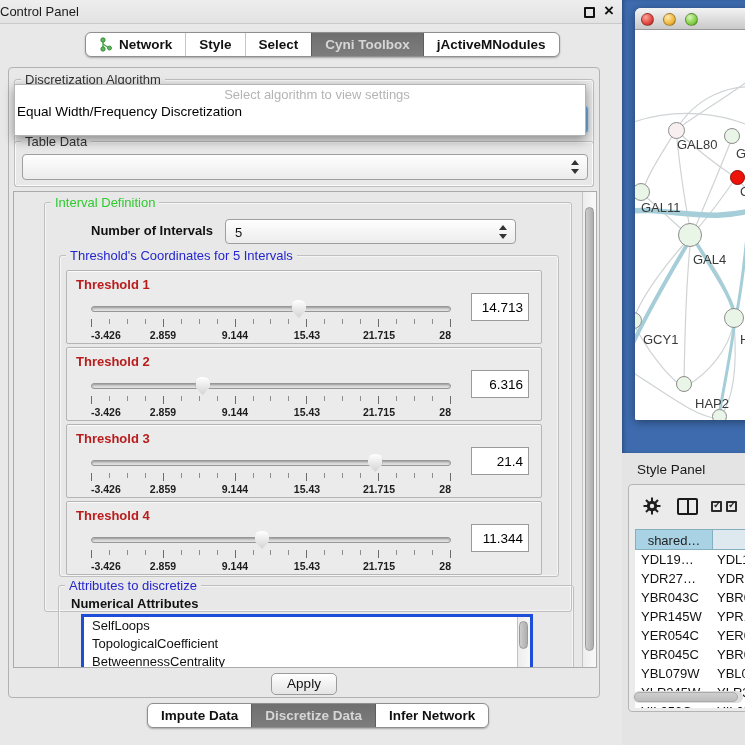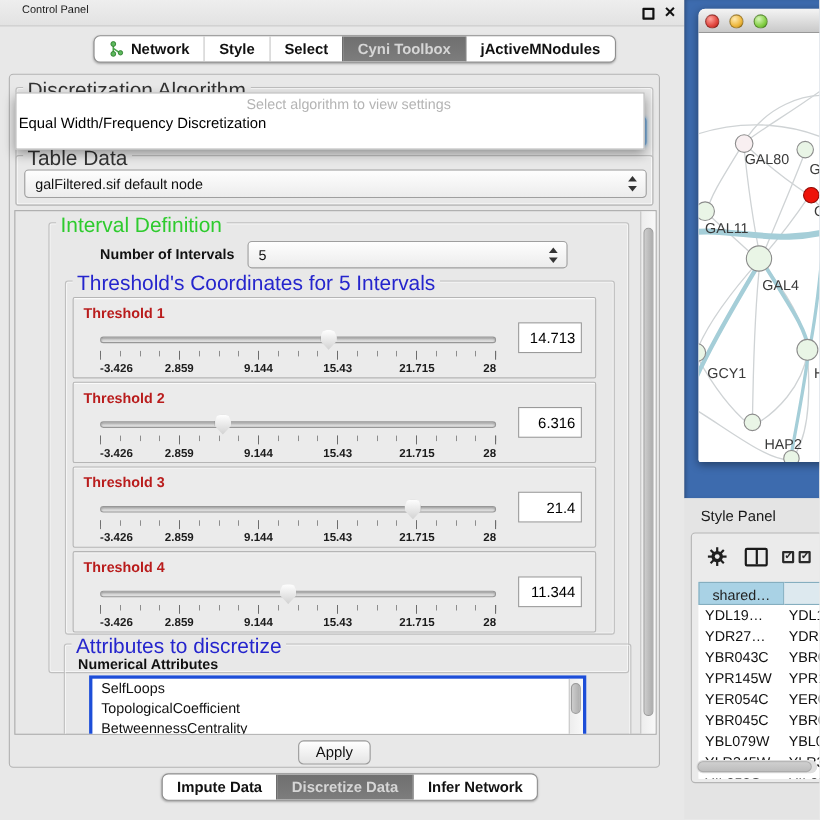--- a/index.html
+++ b/index.html
@@ -4,42 +4,42 @@
 <style>
   * { margin:0; padding:0; box-sizing:border-box; }
   html,body { width:745px; height:745px; overflow:hidden; }
   body { font-family:"Liberation Sans", sans-serif; background:#e8e8e8; position:relative; }
   #app { position:absolute; inset:0; width:745px; height:745px; }
 
   
   #left-panel { position:absolute; left:0; top:0; width:622px; height:745px; background:#e8e8e8; }
   .titlebar { position:absolute; left:0; top:0; width:622px; height:24px;
               background:linear-gradient(#eeeeee,#e2e2e2); border-bottom:1px solid #c9c9c9; }
-  .titlebar .title { position:absolute; left:20px; top:4px; font-size:10px; color:#1a1a1a; }
+  .titlebar .title { position:absolute; left:0; top:4px; font-size:13px; color:#1a1a1a; }
   .float-btn { position:absolute; left:584px; top:7px; width:11px; height:11px; border:2px solid #111; border-radius:1px; cursor:default; }
   .close-btn { position:absolute; left:601px; top:1px; width:16px; height:20px; font-size:17px; font-weight:bold; color:#111; text-align:center; line-height:20px; }
 
   
   .seg { position:absolute; display:flex; background:#fff; border:1px solid #8f8f8f; border-radius:6px;
          overflow:hidden; box-shadow:0 1px 2px rgba(0,0,0,.28); height:25px; }
   .seg .tab { display:flex; align-items:center; padding:0 13px; font-size:13.5px; font-weight:bold; color:#111;
               border-left:1px solid #c6c6c6; white-space:nowrap; cursor:default; }
   .seg .tab:first-child { border-left:none; }
   .seg .tab.sel { background:linear-gradient(#6f6f6f,#7d7d7d); color:#d6d6d6; border-left-color:#5e5e5e; }
   .seg .tab.sel + .tab { border-left-color:#5e5e5e; }
   #top-tabs { left:85px; top:32px; }
   #bottom-tabs { left:147px; top:703px; }
   .net-ic { width:14px; height:15px; margin-right:6px; }
 
   
   #outer-panel { position:absolute; left:8px; top:67px; width:592px; height:631px;
                  border:1px solid #b2b2b2; border-radius:4px; background:#e8e8e8; }
 
   .groupbox { position:absolute; border:1px solid #bfbfbf; border-radius:3px; box-shadow:inset 0 0 0 1px rgba(255,255,255,.55); }
-  .legend { position:absolute; top:-8px; left:6px; background:#e8e8e8; padding:0 4px; font-size:19px; color:#333; white-space:nowrap; }
+  .legend { position:absolute; top:-8px; left:6px; background:#e8e8e8; padding:0 4px; font-size:13px; color:#333; white-space:nowrap; }
   .legend.green { color:#2ecb2e; }
   .legend.blue  { color:#2525cd; }
 
   
   .combo { position:absolute; background:linear-gradient(#fefefe,#ececec); border:1px solid #9f9f9f;
            border-radius:4px; font-size:13px; color:#111; }
   .combo .val { position:absolute; left:9px; top:50%; transform:translateY(-50%); white-space:nowrap; }
   .combo.focus { border:2px solid #76a9d8; box-shadow:0 0 3px #8fc0e8; }
   .stepper { position:absolute; right:7px; top:50%; transform:translateY(-50%); width:9px; height:14px; }
   .stepper .up   { position:absolute; left:0; top:0; width:0; height:0; border-left:4.5px solid transparent; border-right:4.5px solid transparent; border-bottom:5px solid #333; }
@@ -184,21 +184,20 @@
       </div>
 
       <div id="algo-popup">
         <div class="hint">Select algorithm to view settings</div>
         <div class="opt">Equal Width/Frequency Discretization</div>
       </div>
 
       <div class="groupbox" style="left:5px; top:73px; width:580px; height:46px;">
         <span class="legend">Table Data</span>
         <div class="combo" style="left:7px; top:12px; width:566px; height:26px;">
-          <span class="val">galFiltered.sif default node</span>
           <div class="stepper">
               <div class="up"></div>
               <div class="down"></div>
             </div>
         </div>
       </div>
 
       <div id="scrollpane">
 
         <div class="groupbox" style="left:30px; top:10px; width:528px; height:410px;">

